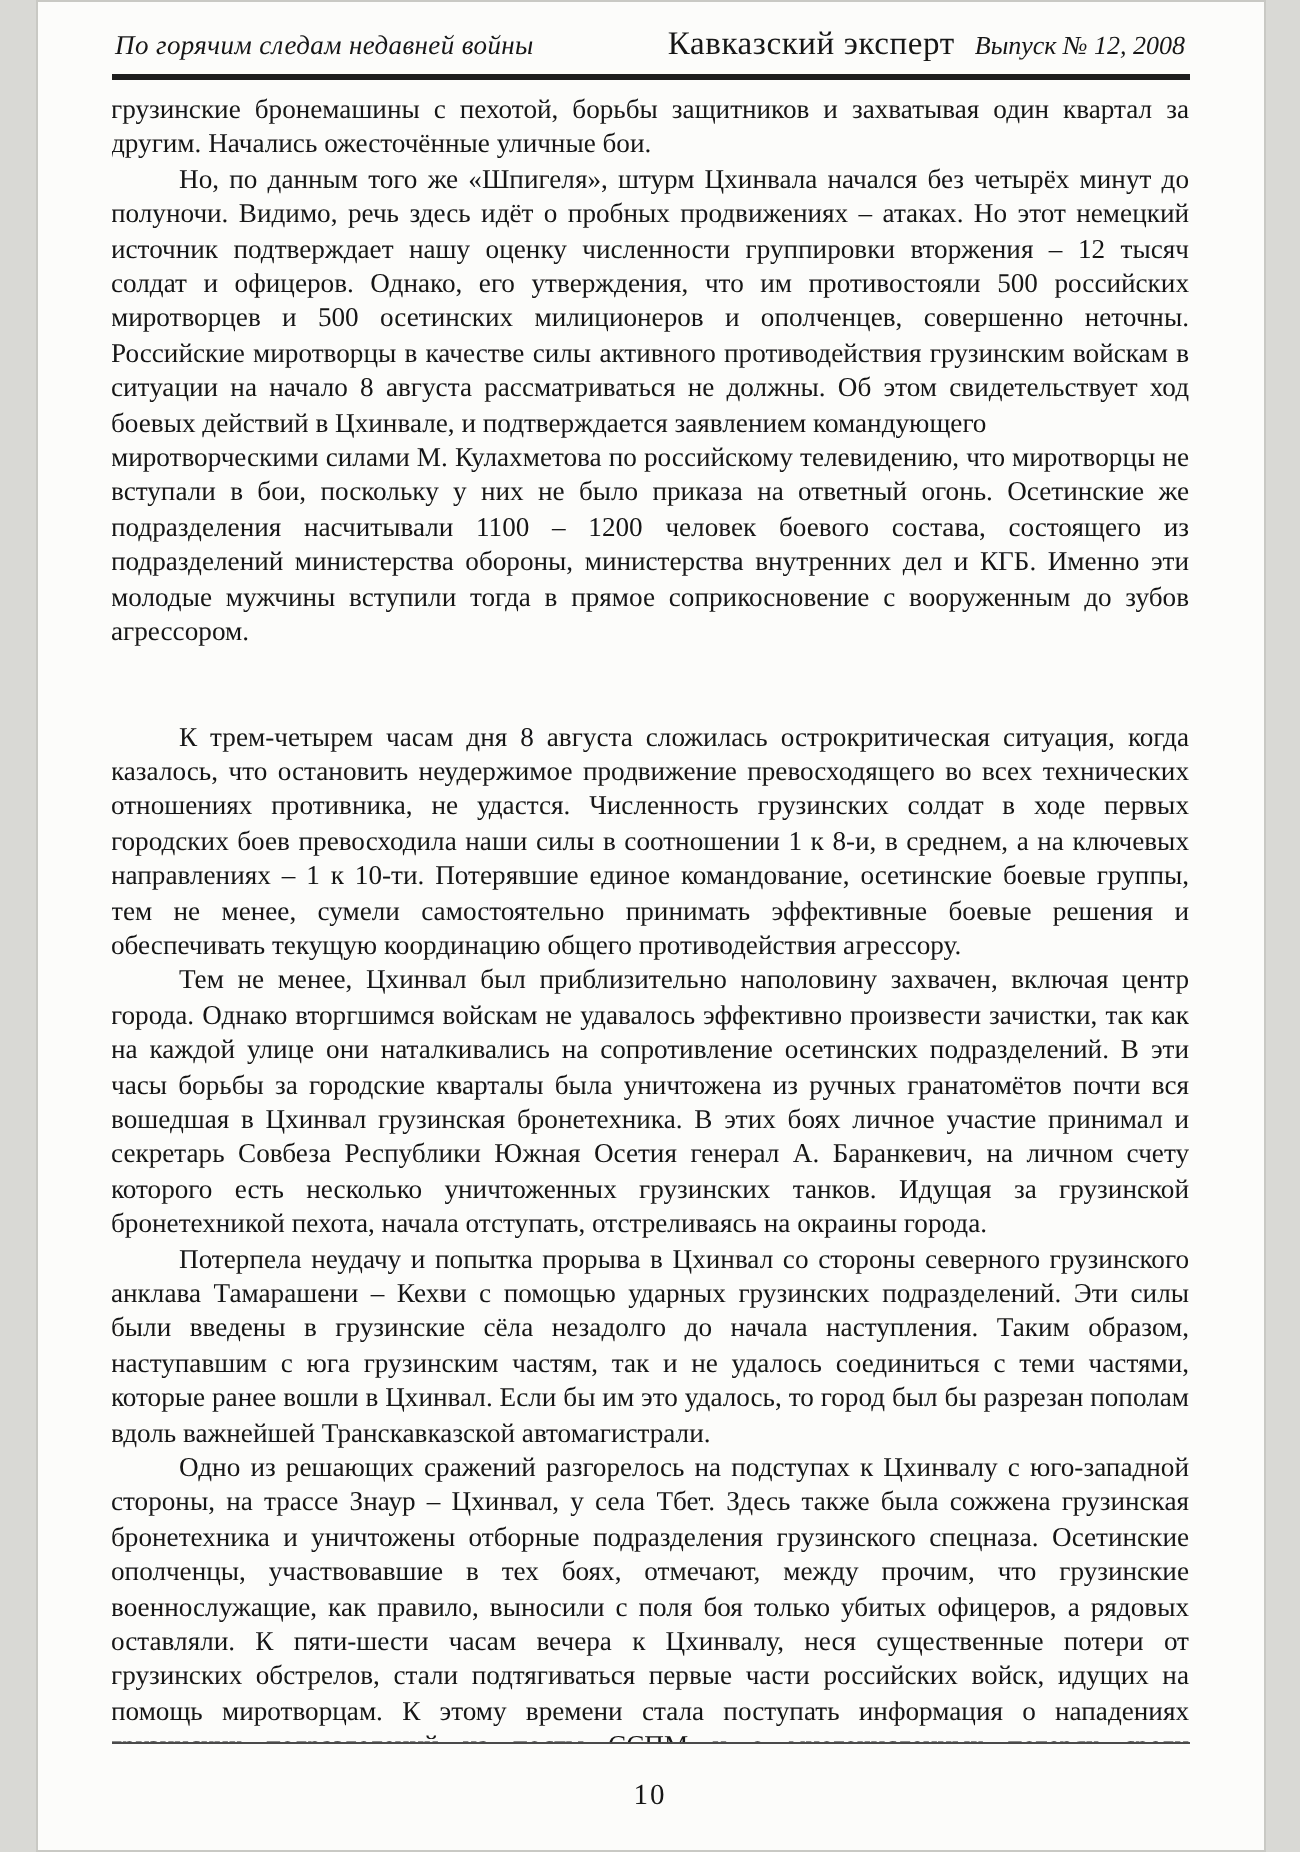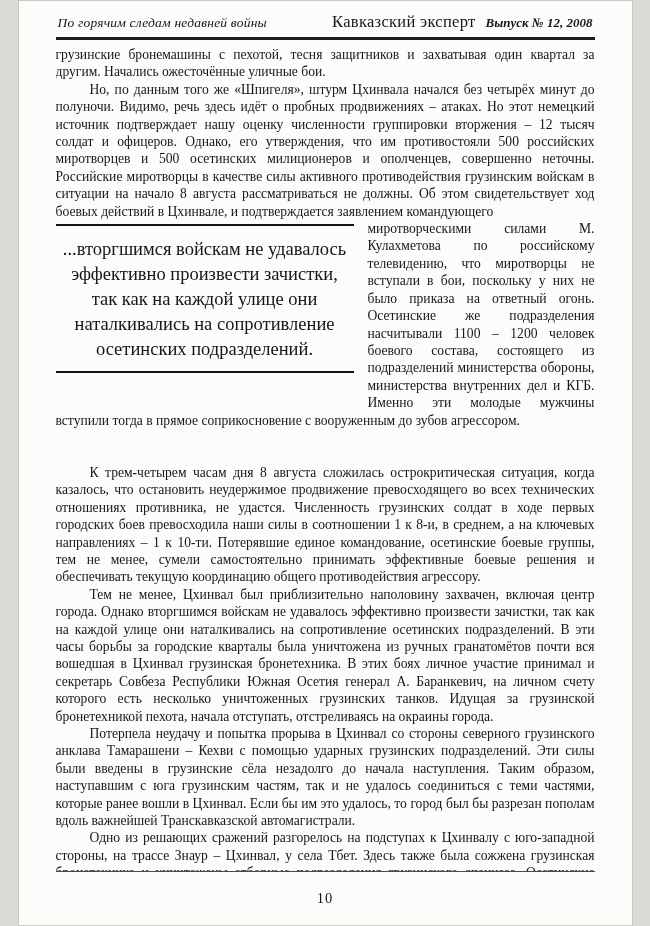--- a/index.html
+++ b/index.html
@@ -38,21 +38,21 @@
     display: flex;
     align-items: baseline;
     gap: 10px;
   }
   .journal-title {
     font-size: 16.5px;
     letter-spacing: 0.3px;
   }
   .issue-number {
     font-style: italic;
-    font-weight: bold;
+    font-weight: normal;
     font-size: 13px;
   }
   .body-text {
     flex: 1;
     padding-top: 6px;
     overflow: hidden;
     font-size: 13.6px;
     line-height: 17.4px;
     text-align: justify;
   }
@@ -97,26 +97,25 @@
   <header class="page-header">
     <span class="header-left">По горячим следам недавней войны</span>
     <span class="header-right">
       <span class="journal-title">Кавказский эксперт</span>
       <span class="issue-number">Выпуск № 12, 2008</span>
     </span>
   </header>
 
   <main class="body-text">
 
-    <p class="para">грузинские бронемашины с пехотой, тесня защитников и захватывая один квартал за другим. Начались ожесточённые уличные бои.</p>
+    <p class="para">грузинские бронемашины с пехотой, борьбы защитников и захватывая один квартал за другим. Начались ожесточённые уличные бои.</p>
 
     <p class="para indent">Но, по данным того же «Шпигеля», штурм Цхинвала начался без четырёх минут до полуночи. Видимо, речь здесь идёт о пробных продвижениях – атаках. Но этот немецкий источник подтверждает нашу оценку численности группировки вторжения – 12 тысяч солдат и офицеров. Однако, его утверждения, что им противостояли 500 российских миротворцев и 500 осетинских милиционеров и ополченцев, совершенно неточны. Российские миротворцы в качестве силы активного противодействия грузинским войскам в ситуации на начало 8 августа рассматриваться не должны. Об этом свидетельствует ход боевых действий в Цхинвале, и подтверждается заявлением командующего</p>
 
     <div>
-      <aside class="pull-quote">...вторгшимся войскам не удавалось эффективно произвести зачистки, так как на каждой улице они наталкивались на сопротивление осетинских подразделений.</aside>
       <p class="para">миротворческими силами М. Кулахметова по российскому телевидению, что миротворцы не вступали в бои, поскольку у них не было приказа на ответный огонь. Осетинские же подразделения насчитывали 1100 – 1200 человек боевого состава, состоящего из подразделений министерства обороны, министерства внутренних дел и КГБ. Именно эти молодые мужчины вступили тогда в прямое соприкосновение с вооруженным до зубов агрессором.</p>
     </div>
 
     <p class="para indent after-quote">К трем-четырем часам дня 8 августа сложилась острокритическая ситуация, когда казалось, что остановить неудержимое продвижение превосходящего во всех технических отношениях противника, не удастся. Численность грузинских солдат в ходе первых городских боев превосходила наши силы в соотношении 1 к 8-и, в среднем, а на ключевых направлениях – 1 к 10-ти. Потерявшие единое командование, осетинские боевые группы, тем не менее, сумели самостоятельно принимать эффективные боевые решения и обеспечивать текущую координацию общего противодействия агрессору.</p>
 
     <p class="para indent">Тем не менее, Цхинвал был приблизительно наполовину захвачен, включая центр города. Однако вторгшимся войскам не удавалось эффективно произвести зачистки, так как на каждой улице они наталкивались на сопротивление осетинских подразделений. В эти часы борьбы за городские кварталы была уничтожена из ручных гранатомётов почти вся вошедшая в Цхинвал грузинская бронетехника. В этих боях личное участие принимал и секретарь Совбеза Республики Южная Осетия генерал А. Баранкевич, на личном счету которого есть несколько уничтоженных грузинских танков. Идущая за грузинской бронетехникой пехота, начала отступать, отстреливаясь на окраины города.</p>
 
     <p class="para indent">Потерпела неудачу и попытка прорыва в Цхинвал со стороны северного грузинского анклава Тамарашени – Кехви с помощью ударных грузинских подразделений. Эти силы были введены в грузинские сёла незадолго до начала наступления. Таким образом, наступавшим с юга грузинским частям, так и не удалось соединиться с теми частями, которые ранее вошли в Цхинвал. Если бы им это удалось, то город был бы разрезан пополам вдоль важнейшей Транскавказской автомагистрали.</p>
 
     <p class="para indent">Одно из решающих сражений разгорелось на подступах к Цхинвалу с юго-западной стороны, на трассе Знаур – Цхинвал, у села Тбет. Здесь также была сожжена грузинская бронетехника и уничтожены отборные подразделения грузинского спецназа. Осетинские ополченцы, участвовавшие в тех боях, отмечают, между прочим, что грузинские военнослужащие, как правило, выносили с поля боя только убитых офицеров, а рядовых оставляли. К пяти-шести часам вечера к Цхинвалу, неся существенные потери от грузинских обстрелов, стали подтягиваться первые части российских войск, идущих на помощь миротворцам. К этому времени стала поступать информация о нападениях грузинских подразделений на посты ССПМ и о многочисленных потерях среди миротворцев.</p>

